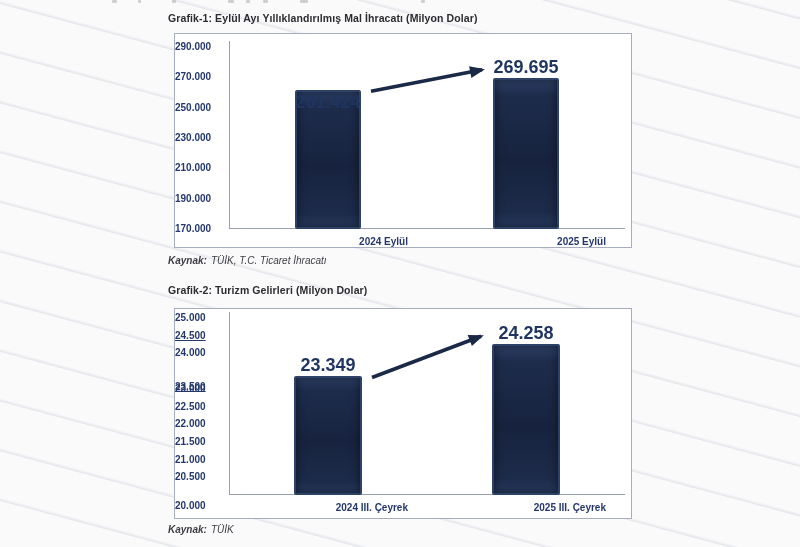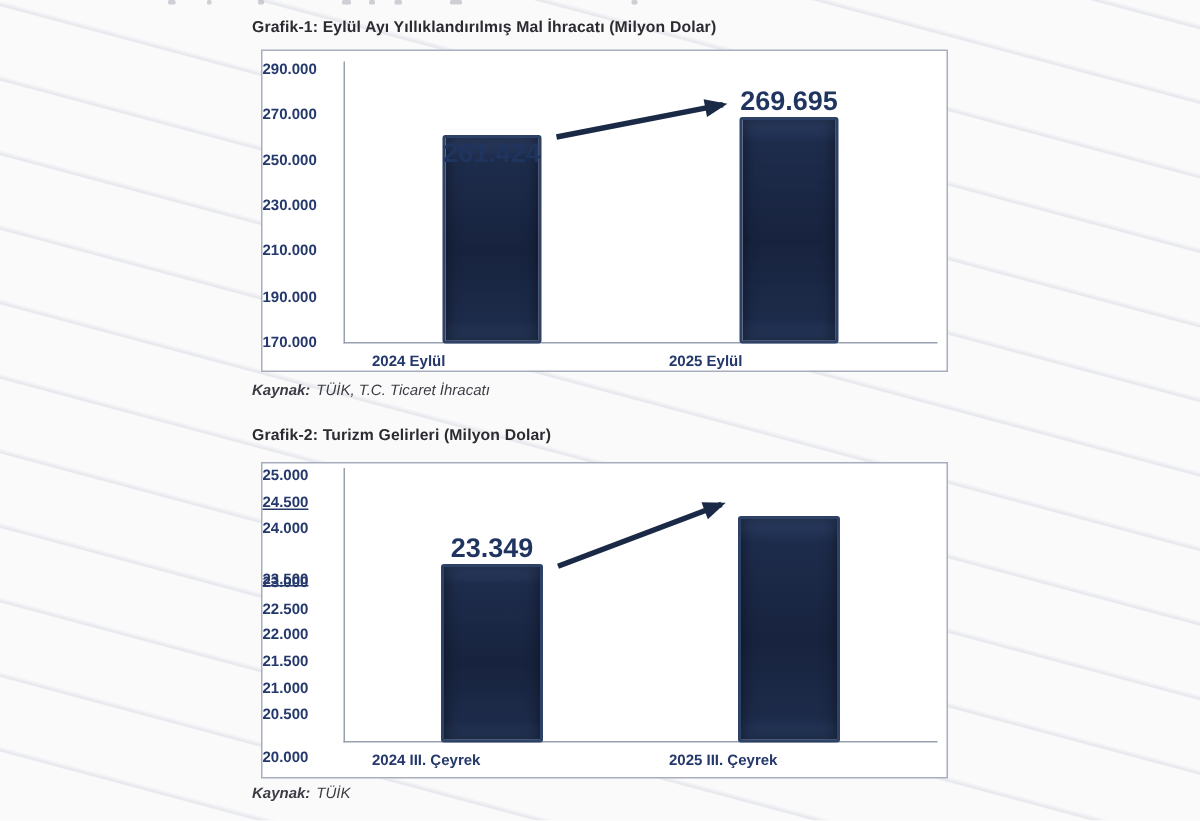--- a/index.html
+++ b/index.html
@@ -48,21 +48,21 @@
     border:2px solid var(--bar-bevel);
     border-radius:2px;
     box-shadow:inset 0 0 10px rgba(0,0,0,0.5);
   }
   .value-label{
     position:absolute;width:120px;text-align:center;
     font-size:18px;font-weight:bold;color:var(--value);line-height:16px;
     white-space:nowrap;
   }
   .cat-label{
-    position:absolute;width:160px;text-align:left;
+    position:absolute;width:160px;text-align:right;
     font-size:10px;font-weight:bold;color:var(--cat);line-height:13px;
     white-space:nowrap;
   }
   .arrow-svg{position:absolute;left:0;top:0;pointer-events:none;}
   .source-line{
     position:absolute;margin:0;font-size:10px;font-style:italic;
     color:var(--source);white-space:nowrap;
   }
   .source-prefix{font-weight:bold;}
   .source-text{margin-left:4px;}
@@ -126,20 +126,21 @@
         <span class="ytick" style="top: 108.2px;">22.000</span>
         <span class="ytick" style="top: 125.9px;">21.500</span>
         <span class="ytick" style="top: 143.6px;">21.000</span>
         <span class="ytick" style="top: 161.3px;">20.500</span>
         <span class="ytick" style="top: 190px;">20.000</span>
         <div class="plot-axes" style="left: 54px; top: 3px; width: 396px; height: 183px;"></div>
         <div class="bar" style="left: 119px; top: 67.4454px; width: 68px; height: 118.555px;"></div>
         <div class="value-label" style="left: 93px; top: 48.4454px;">23.349</div>
         <div class="cat-label" style="left: 73px; top: 192px;">2024 III. Çeyrek</div>
         <div class="bar" style="left: 317px; top: 35.2668px; width: 68px; height: 150.733px;"></div>
+        <div class="value-label" style="left: 291px; top: 16.2668px;">24.258</div>
         <div class="cat-label" style="left: 271px; top: 192px;">2025 III. Çeyrek</div>
         <svg class="arrow-svg" width="458" height="215">
           <defs>
             <marker id="ah1" markerUnits="userSpaceOnUse" markerWidth="18" markerHeight="14" refX="13" refY="7" orient="auto">
               <path d="M1,1 L16,7 L1,13 z" fill="#1a2945"></path>
             </marker>
           </defs>
           <line x1="197" y1="68.4454" x2="306" y2="27.266800000000003" stroke="#1a2945" stroke-width="3.6" marker-end="url(#ah1)"></line>
         </svg>
       </div>

